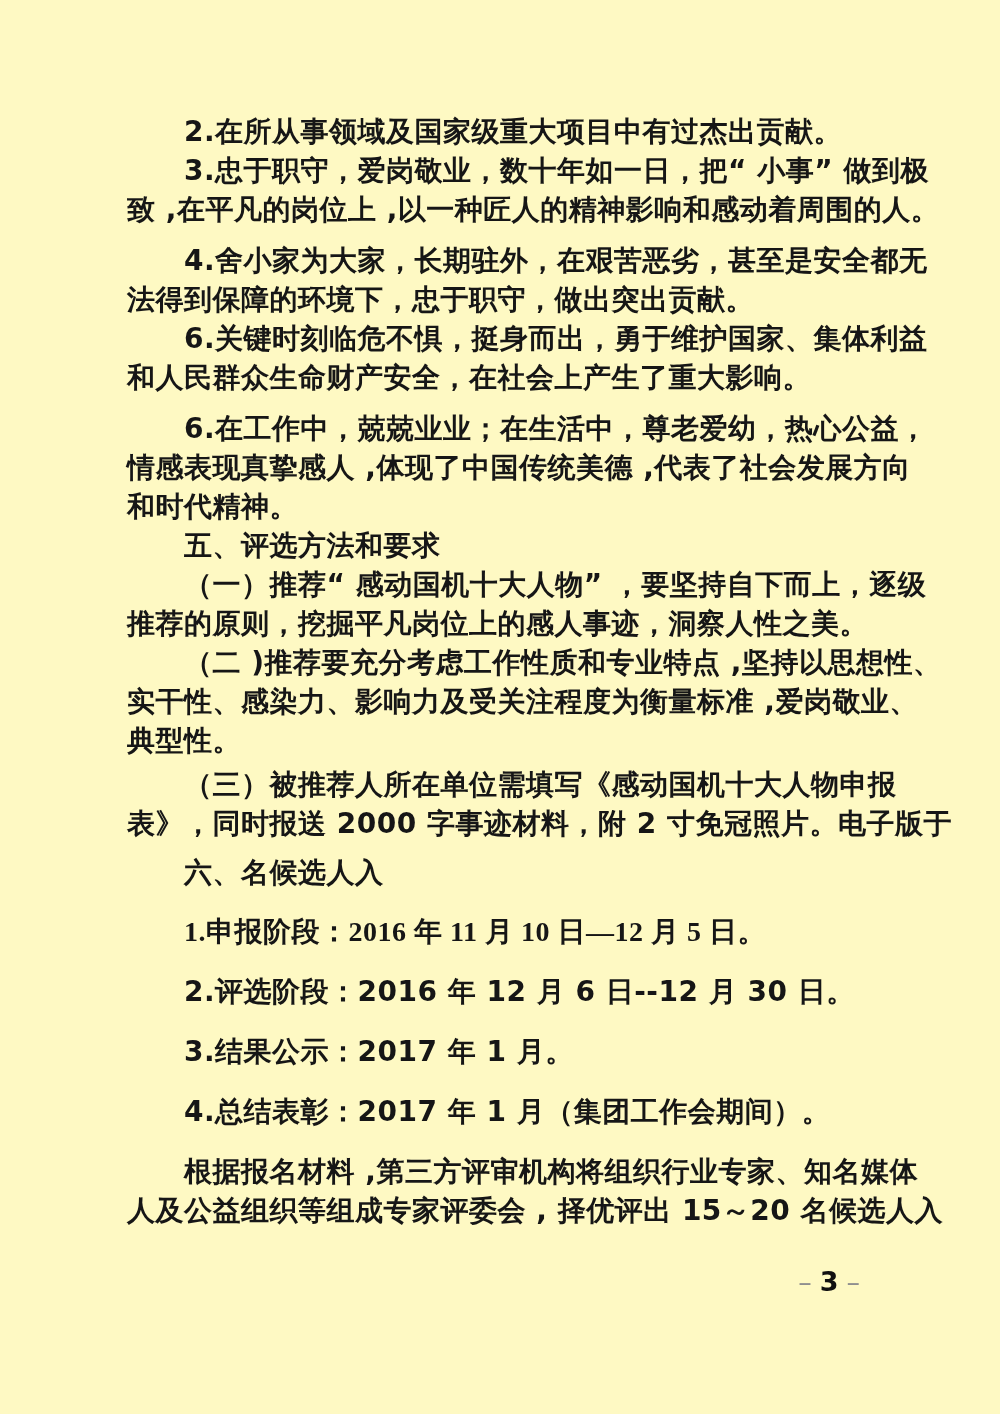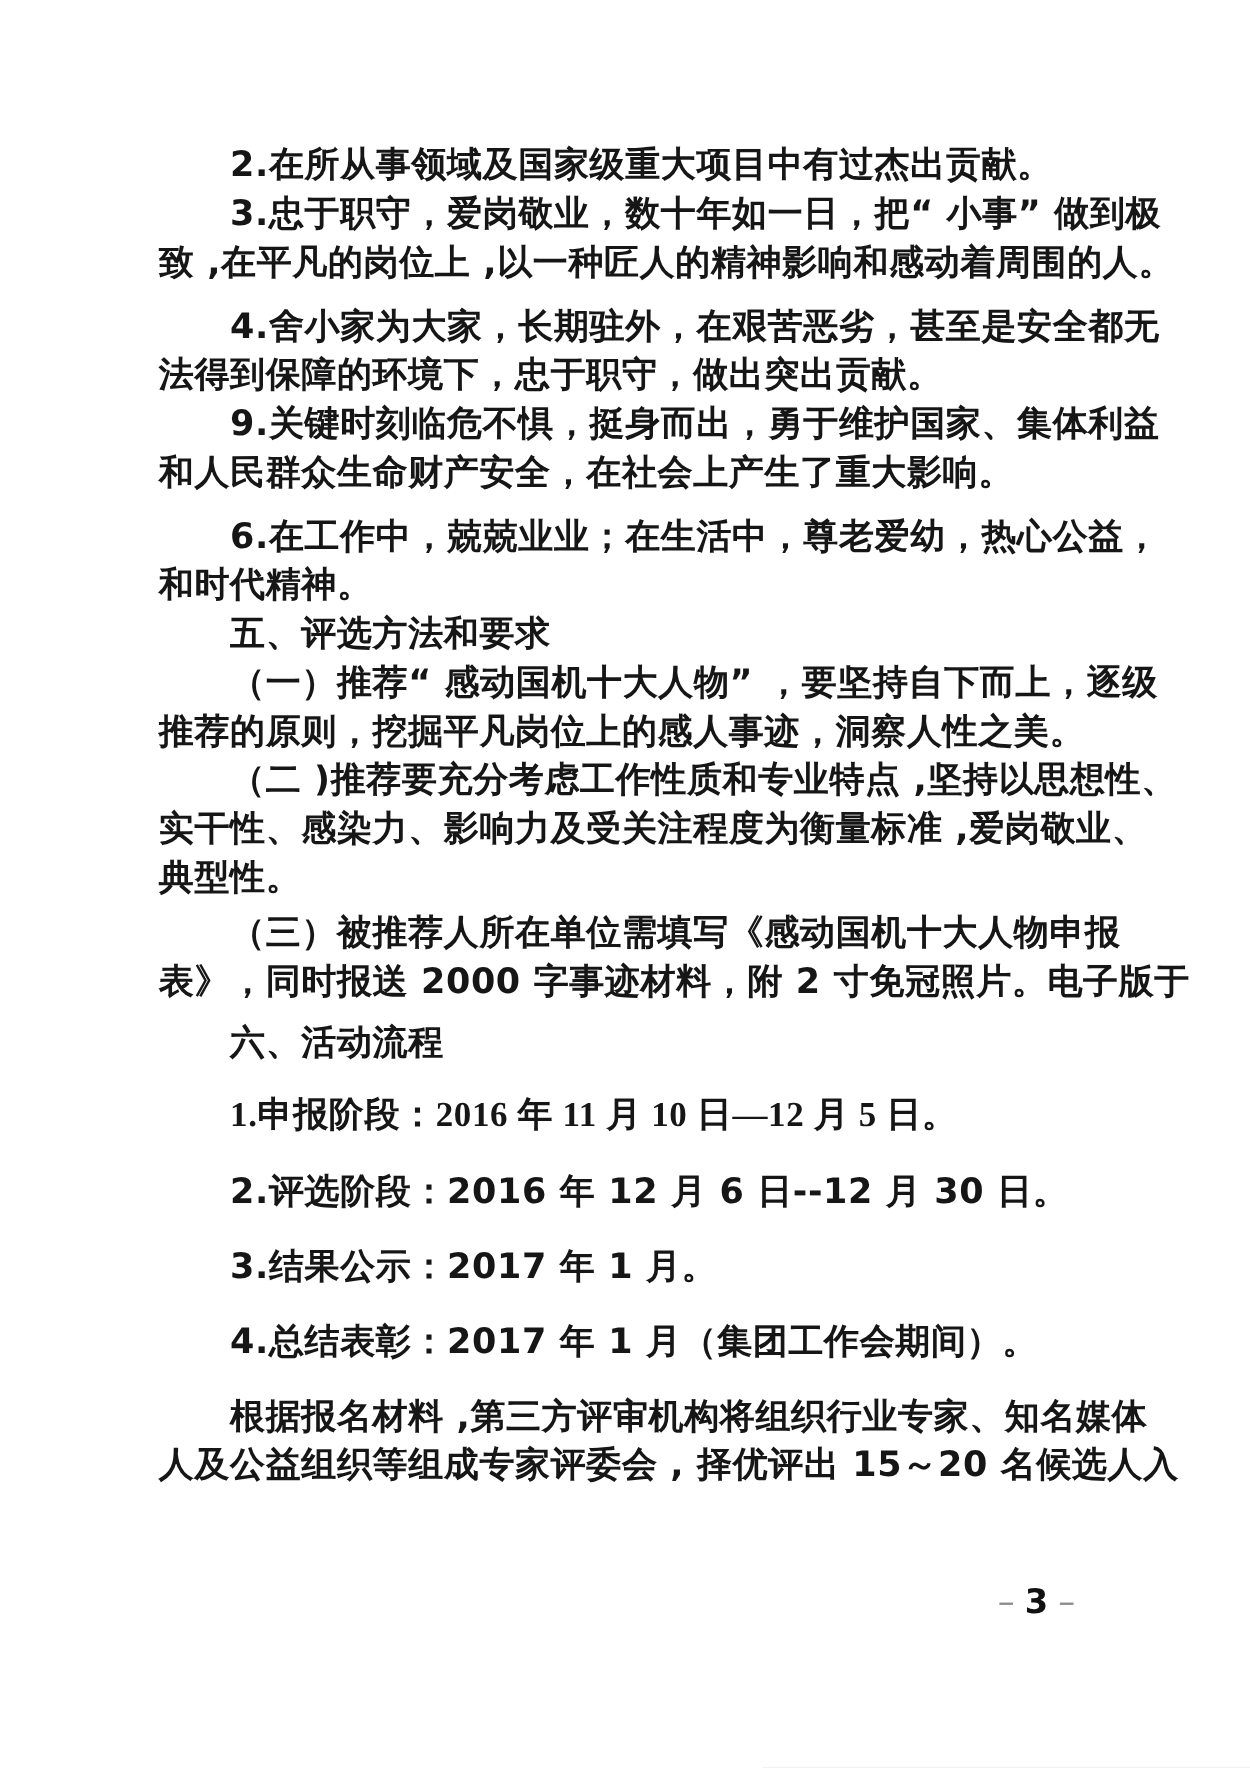--- a/index.html
+++ b/index.html
@@ -4,21 +4,21 @@
 <style>
   html, body {
     margin: 0;
     padding: 0;
     background: #e8e8e8;
   }
   .page {
     position: relative;
     width: 1000px;
     height: 1414px;
-    background: #ffffff;
+    background: #fef9c3;
     font-family: "DejaVu Sans", "Liberation Sans", sans-serif;
     font-weight: 700;
     color: #161616;
     overflow: hidden;
   }
   .content {
     position: absolute;
     left: 127px;
     top: 112px;
     width: 778px;
@@ -57,33 +57,34 @@
 </head>
 <body>
 
 <div class="page">
   <div class="content">
     <div class="line ind">2.在所从事领域及国家级重大项目中有过杰出贡献。</div>
     <div class="line ind">3.忠于职守，爱岗敬业，数十年如一日，把“ 小事” 做到极</div>
     <div class="line">致 ,在平凡的岗位上 ,以一种匠人的精神影响和感动着周围的人。</div>
     <div class="line ind mt12">4.舍小家为大家，长期驻外，在艰苦恶劣，甚至是安全都无</div>
     <div class="line">法得到保障的环境下，忠于职守，做出突出贡献。</div>
-    <div class="line ind">9.关键时刻临危不惧，挺身而出，勇于维护国家、集体利益</div>
+    <div class="line ind">6.关键时刻临危不惧，挺身而出，勇于维护国家、集体利益</div>
     <div class="line">和人民群众生命财产安全，在社会上产生了重大影响。</div>
     <div class="line ind mt12">6.在工作中，兢兢业业；在生活中，尊老爱幼，热心公益，</div>
+    <div class="line">情感表现真挚感人 ,体现了中国传统美德 ,代表了社会发展方向</div>
     <div class="line">和时代精神。</div>
     <div class="line ind">五、评选方法和要求</div>
     <div class="line ind">（一）推荐“ 感动国机十大人物” ，要坚持自下而上，逐级</div>
     <div class="line">推荐的原则，挖掘平凡岗位上的感人事迹，洞察人性之美。</div>
     <div class="line ind">（二 )推荐要充分考虑工作性质和专业特点 ,坚持以思想性、</div>
     <div class="line">实干性、感染力、影响力及受关注程度为衡量标准 ,爱岗敬业、</div>
     <div class="line">典型性。</div>
     <div class="line ind mt5">（三）被推荐人所在单位需填写《感动国机十大人物申报</div>
     <div class="line">表》，同时报送 2000 字事迹材料，附 2 寸免冠照片。电子版于</div>
-    <div class="line ind mt10">六、活动流程</div>
+    <div class="line ind mt10">六、名候选人入</div>
     <div class="line ind mt20">1.申报阶段：2016 年 11 月 10 日—12 月 5 日。</div>
     <div class="line ind mt21">2.评选阶段：2016 年 12 月 6 日--12 月 30 日。</div>
     <div class="line ind mt21">3.结果公示：2017 年 1 月。</div>
     <div class="line ind mt21">4.总结表彰：2017 年 1 月（集团工作会期间）。</div>
     <div class="line ind mt21">根据报名材料 ,第三方评审机构将组织行业专家、知名媒体</div>
     <div class="line">人及公益组织等组成专家评委会 , 择优评出 15～20 名候选人入</div>
   </div>
 
   <div class="footer">
     <span class="dash">–</span><span class="num">3</span><span class="dash">–</span>

